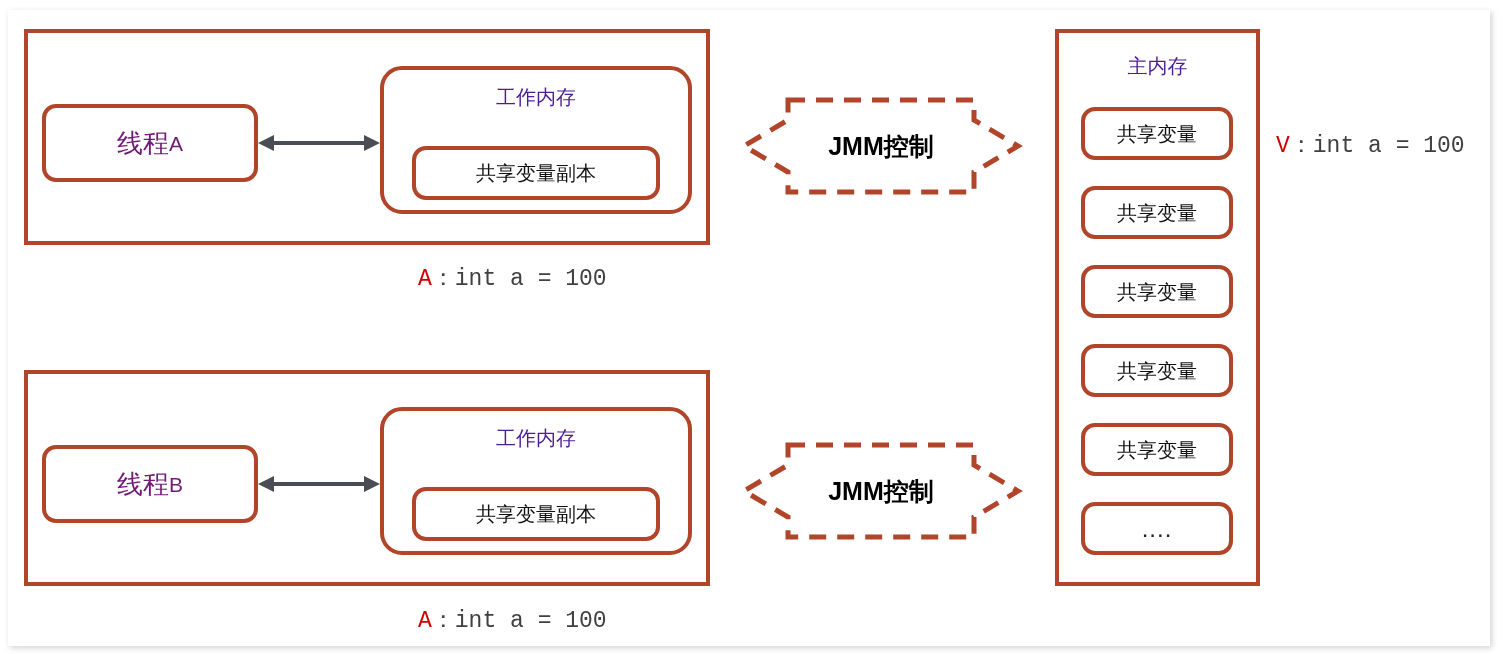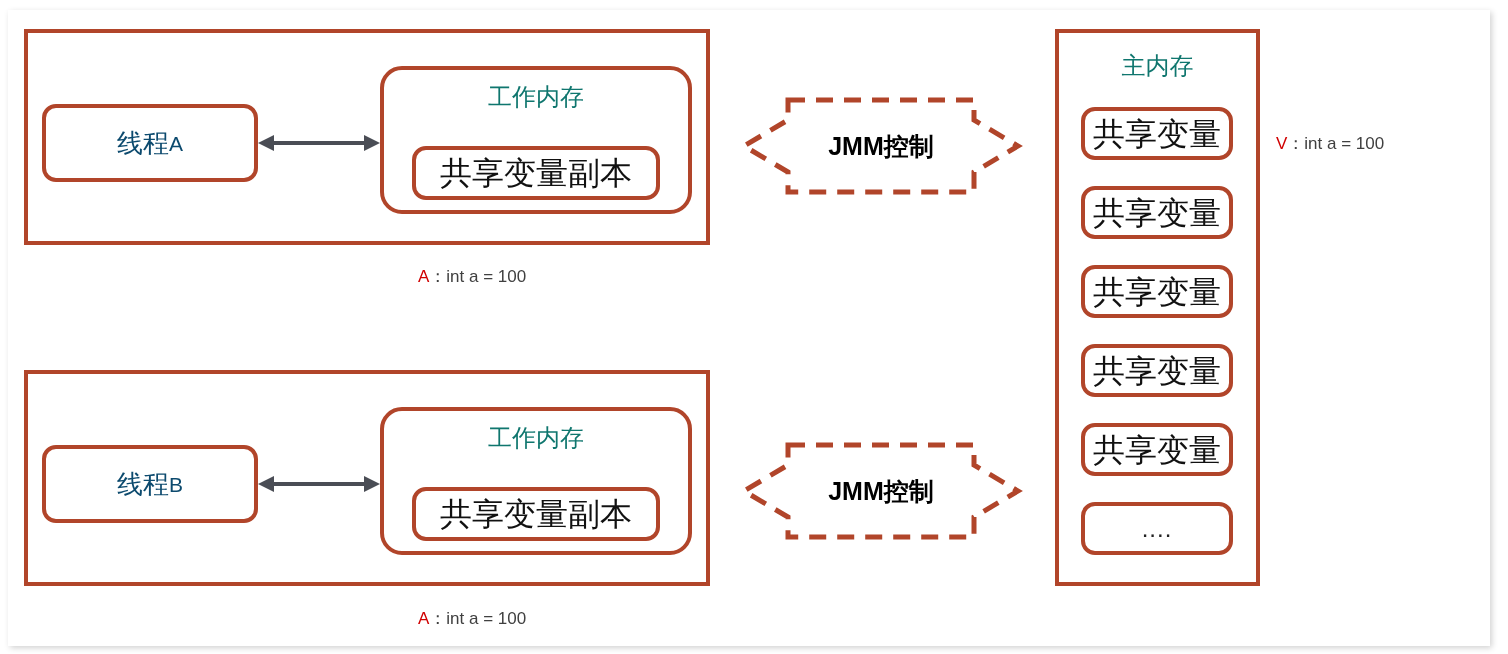--- a/index.html
+++ b/index.html
@@ -43,34 +43,35 @@
 
   .label {
     position: absolute;
     box-sizing: border-box;
     display: flex;
     align-items: center;
     justify-content: center;
     white-space: nowrap;
     line-height: 1;
   }
-  .cn-26-g { font-size: 24px; color: #0f766e; }
-  .cn-24   { font-size: 32px; color: #111111; text-align: right; }
+  .cn-26-g { font-size: 20px; color: #4c1d95; }
+  .cn-24   { font-size: 20px; color: #111111; text-align: right; }
   .dots    { font-size: 24px; color: #222222; letter-spacing: 1px; }
 
-  .thread-name { font-size: 26px; color: #0c4a6e; align-items: center; }
+  .thread-name { font-size: 26px; color: #701a75; align-items: center; }
   .thread-name .suffix { font-size: 21px; }
 
   
   .caption {
     position: absolute;
     white-space: nowrap;
-    font-size: 17px;
+    font-size: 23px;
     color: #404040;
     line-height: 1;
+    font-family: Liberation Mono, monospace;
   }
   .caption .key { color: #d00000; }
   .caption .colon { color: #404040; }
 
   
   .connector { position: absolute; }
 
   
   .jmm { position: absolute; font-weight: bold; }
   .jmm .jmm-text {

